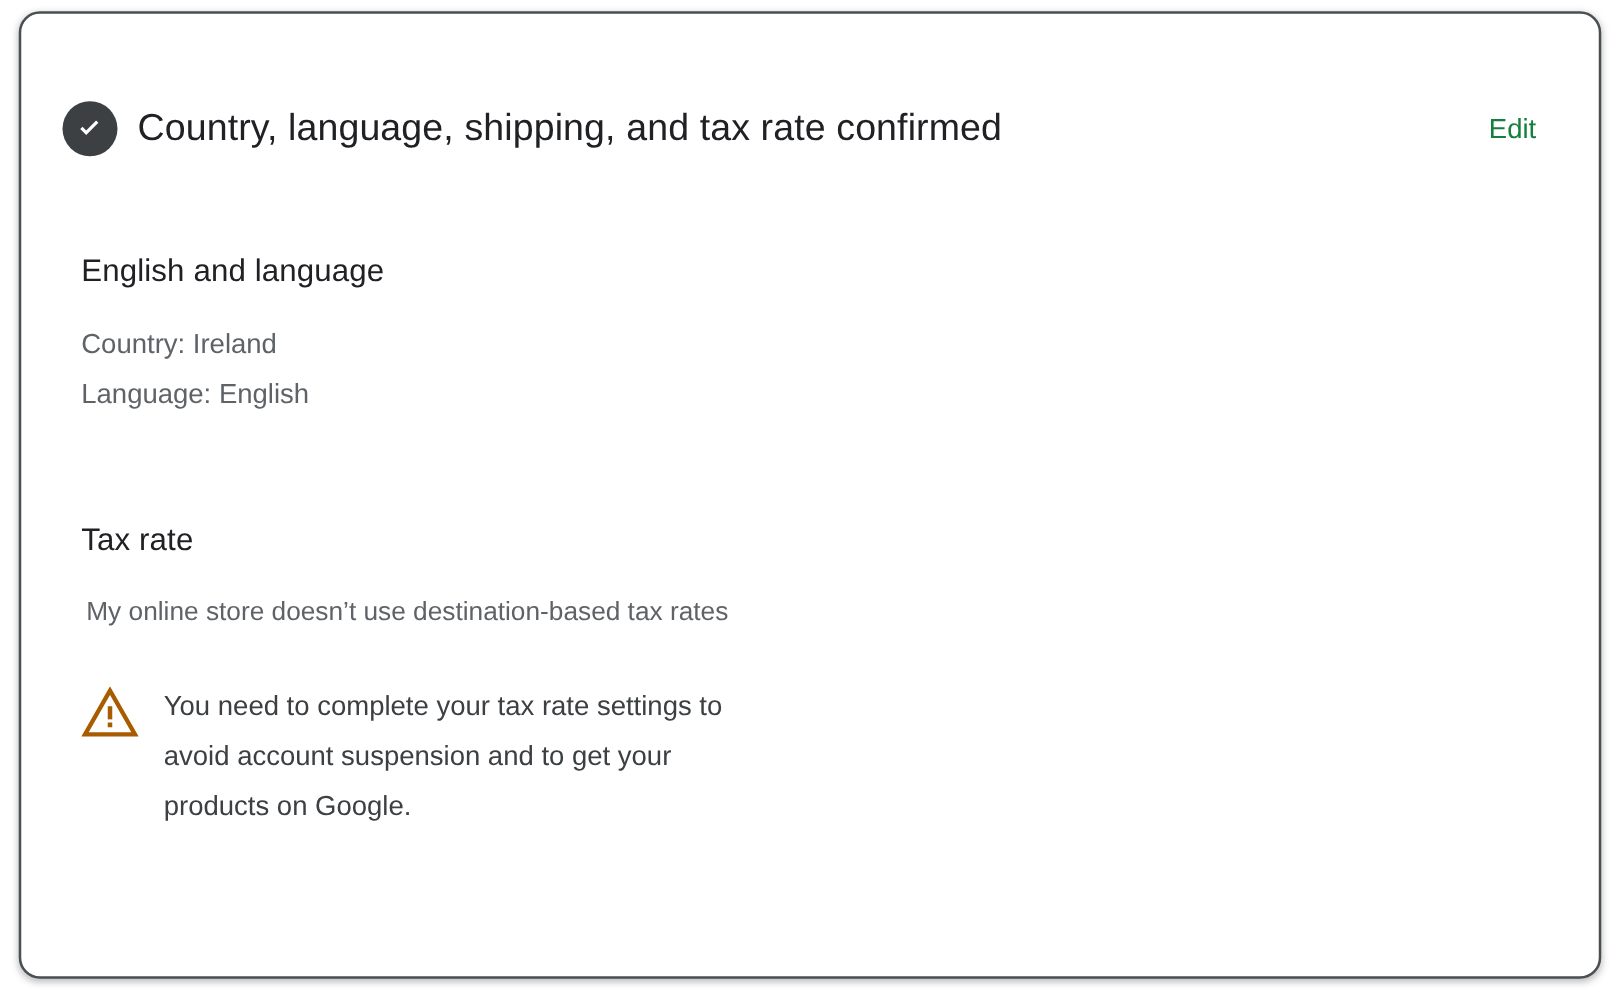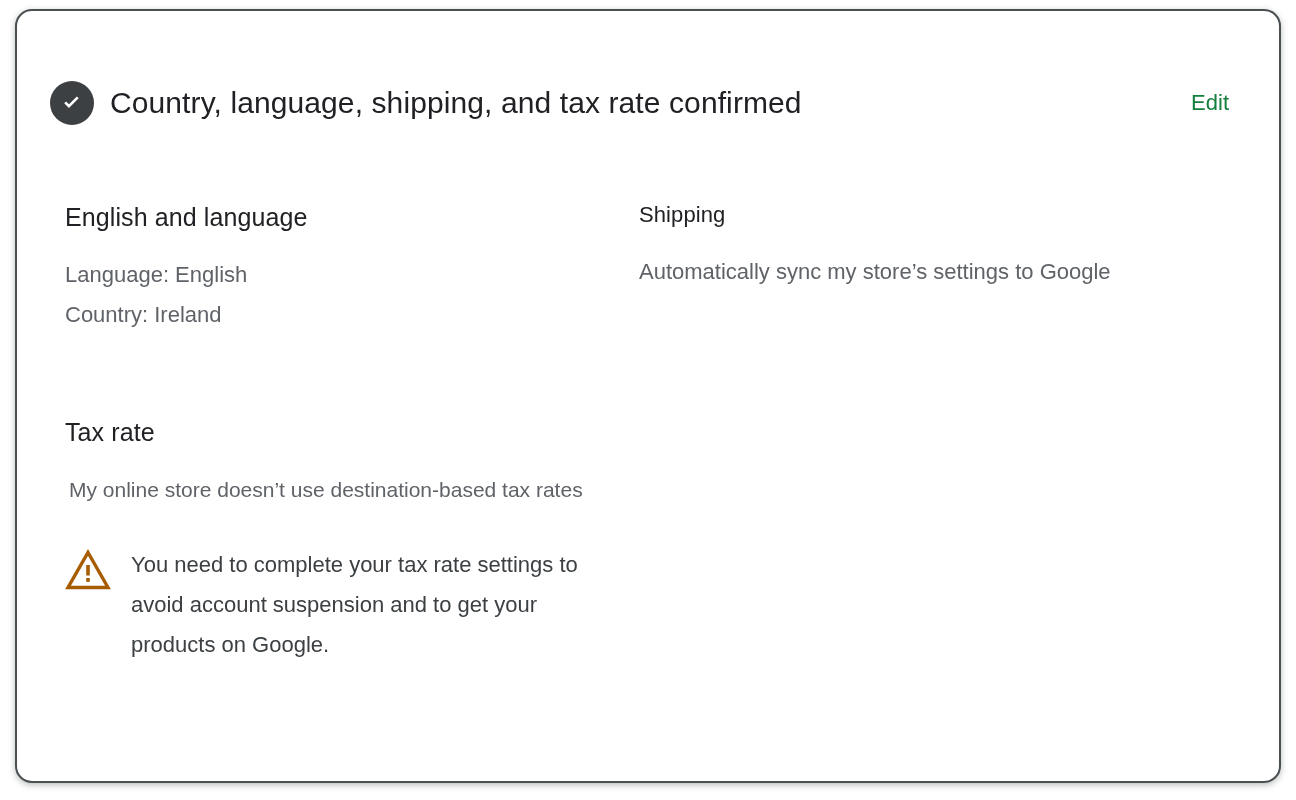--- a/index.html
+++ b/index.html
@@ -174,28 +174,24 @@
         </svg>
       </div>
       <div class="header-title">Country, language, shipping, and tax rate confirmed</div>
       <a class="edit-link">Edit</a>
     </div>
 
     <div class="columns">
 
       <div class="col-left">
         <div class="section-heading">English and language</div>
+        <p class="body-text">Country: Ireland</p>
         <p class="body-text">Language: English</p>
-        <p class="body-text">Country: Ireland</p>
       </div>
 
-      <div class="col-right">
-        <div class="section-heading small">Shipping</div>
-        <p class="shipping-text">Automatically sync my store’s settings to Google</p>
-      </div>
 
     </div>
 
     <div class="tax-block">
       <div class="section-heading">Tax rate</div>
       <p class="tax-desc">My online store doesn’t use destination-based tax rates</p>
 
       <div class="warning-row">
         <div class="warning-icon">
           <svg width="46" height="42" viewBox="0 0 46 42" aria-hidden="true">

